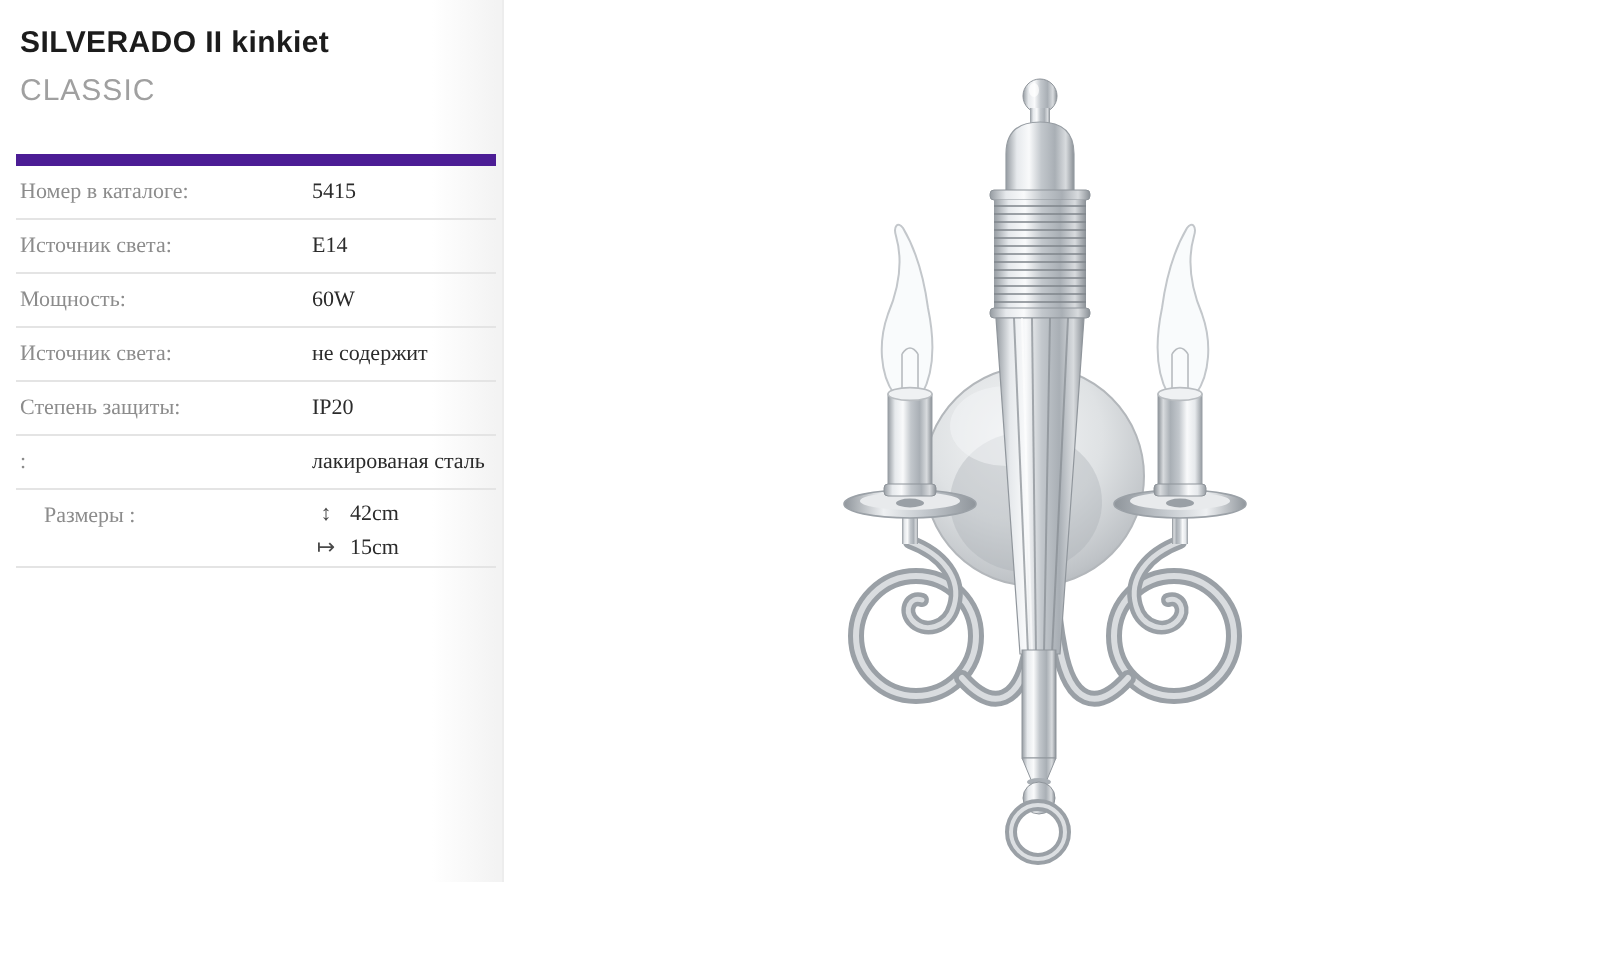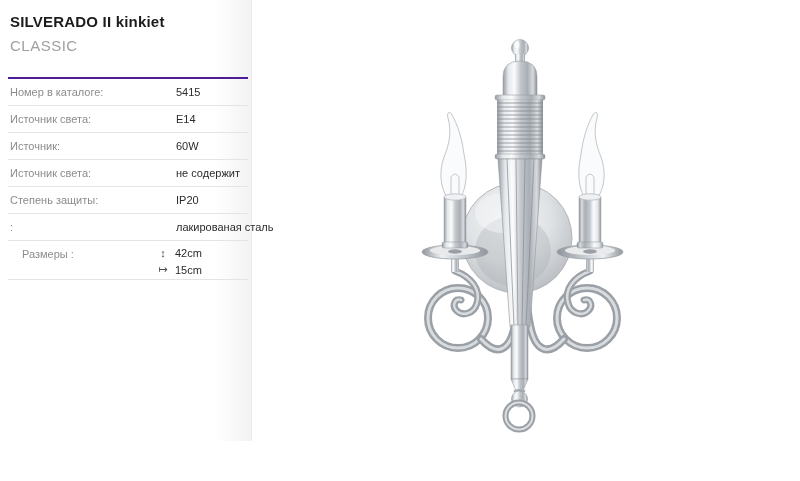--- a/index.html
+++ b/index.html
@@ -16,29 +16,29 @@
   .page-title{
     position:absolute;left:10px;top:13px;
     font-size:15px;font-weight:bold;color:#1c1c1c;letter-spacing:.2px;white-space:nowrap;
   }
   .category-label{
     position:absolute;left:10px;top:37px;
     font-size:15px;color:#a0a0a0;letter-spacing:.5px;white-space:nowrap;
   }
   .spec-table{
     position:absolute;left:8px;top:77px;width:240px;
-    border-top:2px solid #4c1d95;font-size:11px;
+    border-top:6px solid #4c1d95;font-size:11px;font-family:Liberation Serif, serif;
   }
   .spec-row{position:relative;height:26px;border-bottom:1px solid #e4e4e4;}
   .spec-row .lbl{
     position:absolute;left:2px;top:50%;transform:translateY(-50%);
     color:#8c8c8c;white-space:nowrap;
   }
   .spec-row .val{
-    position:absolute;left:168px;top:50%;transform:translateY(-50%);
+    position:absolute;left:148px;top:50%;transform:translateY(-50%);
     color:#2b2b2b;white-space:nowrap;
   }
   .dims-row{position:relative;height:38px;border-bottom:1px solid #e4e4e4;}
   .dims-row .lbl{position:absolute;left:2px;top:7px;color:#8c8c8c;white-space:nowrap;margin-left:12px;}
   .dims-values{position:absolute;left:148px;top:3px;}
   .dim-line{display:flex;align-items:center;height:17px;color:#2b2b2b;}
   .dim-line .ico{width:14px;color:#4a4a4a;font-size:11px;text-align:center;flex:none;}
   .dim-line .txt{margin-left:5px;}
   .product-image{position:absolute;left:395px;top:25px;width:250px;height:420px;cursor:pointer;}
 </style>
@@ -55,21 +55,21 @@
   <div class="spec-table">
     <div class="spec-row">
       <span class="lbl">Номер в каталоге:</span>
       <span class="val">5415</span>
     </div>
     <div class="spec-row">
       <span class="lbl">Источник света:</span>
       <span class="val">E14</span>
     </div>
     <div class="spec-row">
-      <span class="lbl">Источник:</span>
+      <span class="lbl">Мощность:</span>
       <span class="val">60W</span>
     </div>
     <div class="spec-row">
       <span class="lbl">Источник света:</span>
       <span class="val">не содержит</span>
     </div>
     <div class="spec-row">
       <span class="lbl">Степень защиты:</span>
       <span class="val">IP20</span>
     </div>

